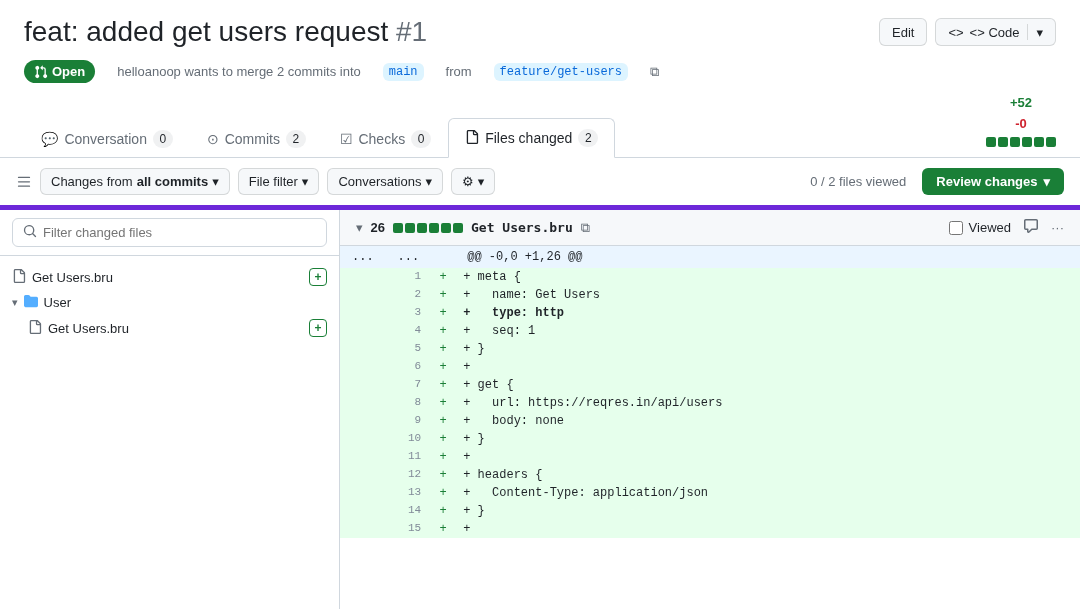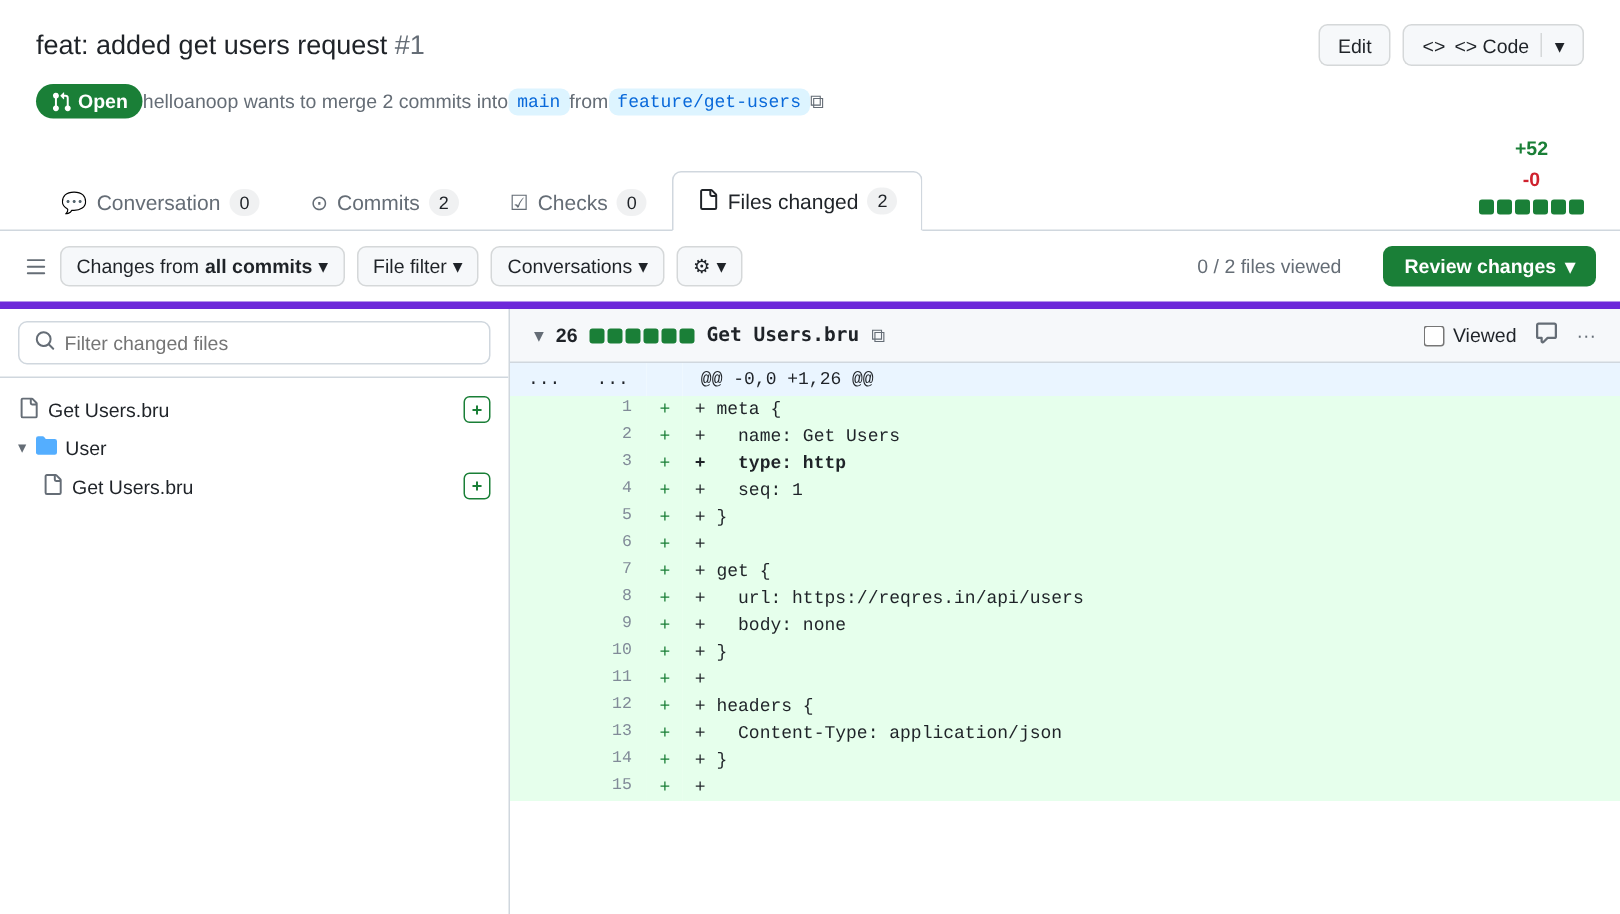--- a/index.html
+++ b/index.html
@@ -20,21 +20,21 @@
       padding: 16px 24px 0 24px;
       border-bottom: 1px solid #d0d7de;
     }
     .pr-title-row {
       display: flex;
       align-items: center;
       justify-content: space-between;
       margin-bottom: 12px;
     }
     .pr-title {
-      font-size: 18px;
+      font-size: 28px;
       font-weight: 400;
       color: #1f2328;
     }
     .pr-title .pr-number {
       color: #656d76;
       font-weight: 400;
     }
     .pr-title-actions {
       display: flex;
       gap: 8px;
@@ -54,21 +54,21 @@
     }
     .btn-code {
       display: inline-flex;
       align-items: center;
     }
 
     
     .pr-meta-row {
       display: flex;
       align-items: center;
-      gap: 0;
+      gap: 22px;
       margin-bottom: 12px;
       font-size: 13px;
       color: #656d76;
     }
     .badge-open {
       display: inline-flex;
       align-items: center;
       gap: 4px;
       background: #1a7f37;
       color: #fff;
@@ -164,21 +164,21 @@
       background: #fff;
     }
     .toolbar-left {
       display: flex;
       align-items: center;
       gap: 8px;
     }
     .toolbar-right {
       display: flex;
       align-items: center;
-      gap: 28px;
+      gap: 16px;
     }
     .files-viewed {
       font-size: 13px;
       color: #656d76;
     }
     .btn-review {
       display: inline-flex;
       align-items: center;
       gap: 6px;
       padding: 6px 14px;

